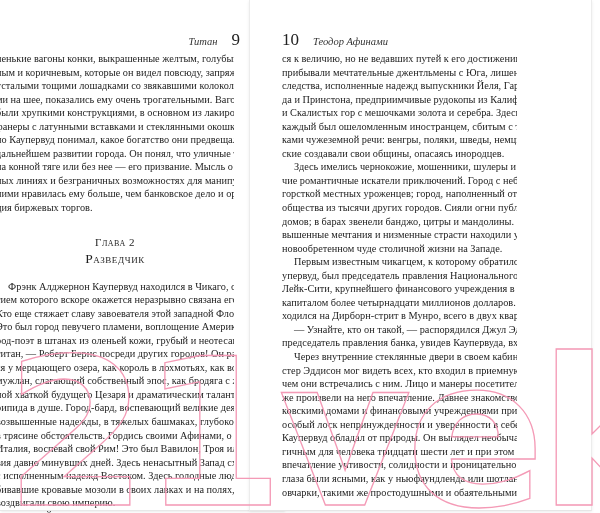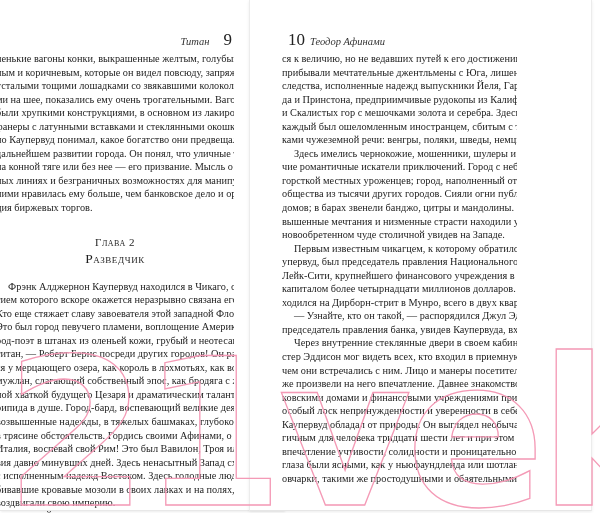--- a/index.html
+++ b/index.html
@@ -18,30 +18,30 @@
     border-bottom:1px solid #e8e8e8;
   }
   .page-right {
     left:249px; width:341px;
     border-left:1px solid #ececec;
     border-right:1px solid #ececec;
     border-bottom:1px solid #e6e6e6;
     box-shadow: 0 1px 3px rgba(0,0,0,0.08);
   }
   .header-left {
-    position:absolute; top:30px; right:52px;
+    position:absolute; top:30px; right:44px;
     display:flex; align-items:baseline; gap:14px;
   }
   .running-title {
     font-style:italic; font-size:10.5px; color:#333;
   }
   .page-num { font-size:17px; color:#222; }
   .header-right {
     position:absolute; top:30px; left:32px;
-    display:flex; align-items:baseline; gap:5px;margin-left:6px;
+    display:flex; align-items:baseline; gap:14px;
   }
   .text-left {
     position:absolute; top:52px; left:-4px; width:238px;
     font-size:10.3px; line-height:13.55px; text-align:justify;
   }
   .text-right {
     position:absolute; top:52px; left:32px; width:235px;
     font-size:10.3px; line-height:13.55px; text-align:justify;
   }
   .line { display:block; white-space:nowrap; text-align:justify; text-align-last:justify; overflow:hidden; }
@@ -124,29 +124,30 @@
   </div>
   <div class="text-right">
     <div id="rp-p0">
         <span class="line">ся к величию, но не ведавших путей к его достижению. Сюда</span>
         <span class="line">прибывали мечтательные джентльмены с Юга, лишенные на-</span>
         <span class="line">следства, исполненные надежд выпускники Йеля, Гарвар-</span>
         <span class="line">да и Принстона, предприимчивые рудокопы из Калифорнии</span>
         <span class="line">и Скалистых гор с мешочками золота и серебра. Здесь почти</span>
         <span class="line">каждый был ошеломленным иностранцем, сбитым с толку зву-</span>
         <span class="line">ками чужеземной речи: венгры, поляки, шведы, немцы и рус-</span>
+        <span class="line last">ские создавали свои общины, опасаясь инородцев.</span>
       </div>
     <div id="rp-p1">
         <span class="line indent">Здесь имелись чернокожие, мошенники, шулеры и про-</span>
         <span class="line">чие романтичные искатели приключений. Город с небольшой</span>
         <span class="line">горсткой местных уроженцев; город, наполненный отбросами</span>
         <span class="line">общества из тысячи других городов. Сияли огни публичных</span>
         <span class="line">домов; в барах звенели банджо, цитры и мандолины. Все воз-</span>
         <span class="line">вышенные мечтания и низменные страсти находили усладу в</span>
-        <span class="line last">новообретенном чуде столичной увидев на Западе.</span>
+        <span class="line last">новообретенном чуде столичной жизни на Западе.</span>
       </div>
     <div id="rp-p2">
         <span class="line indent">Первым известным чикагцем, к которому обратился Ка-</span>
         <span class="line">упервуд, был председатель правления Национального банка</span>
         <span class="line">Лейк-Сити, крупнейшего финансового учреждения в городе с</span>
         <span class="line">капиталом более четырнадцати миллионов долларов. Банк на-</span>
         <span class="line">ходился на Дирборн-стрит в Мунро, всего в двух кварталах от</span>
       </div>
     <div id="rp-p3">
         <span class="line indent">— Узнайте, кто он такой, — распорядился Джул Эддисон,</span>

